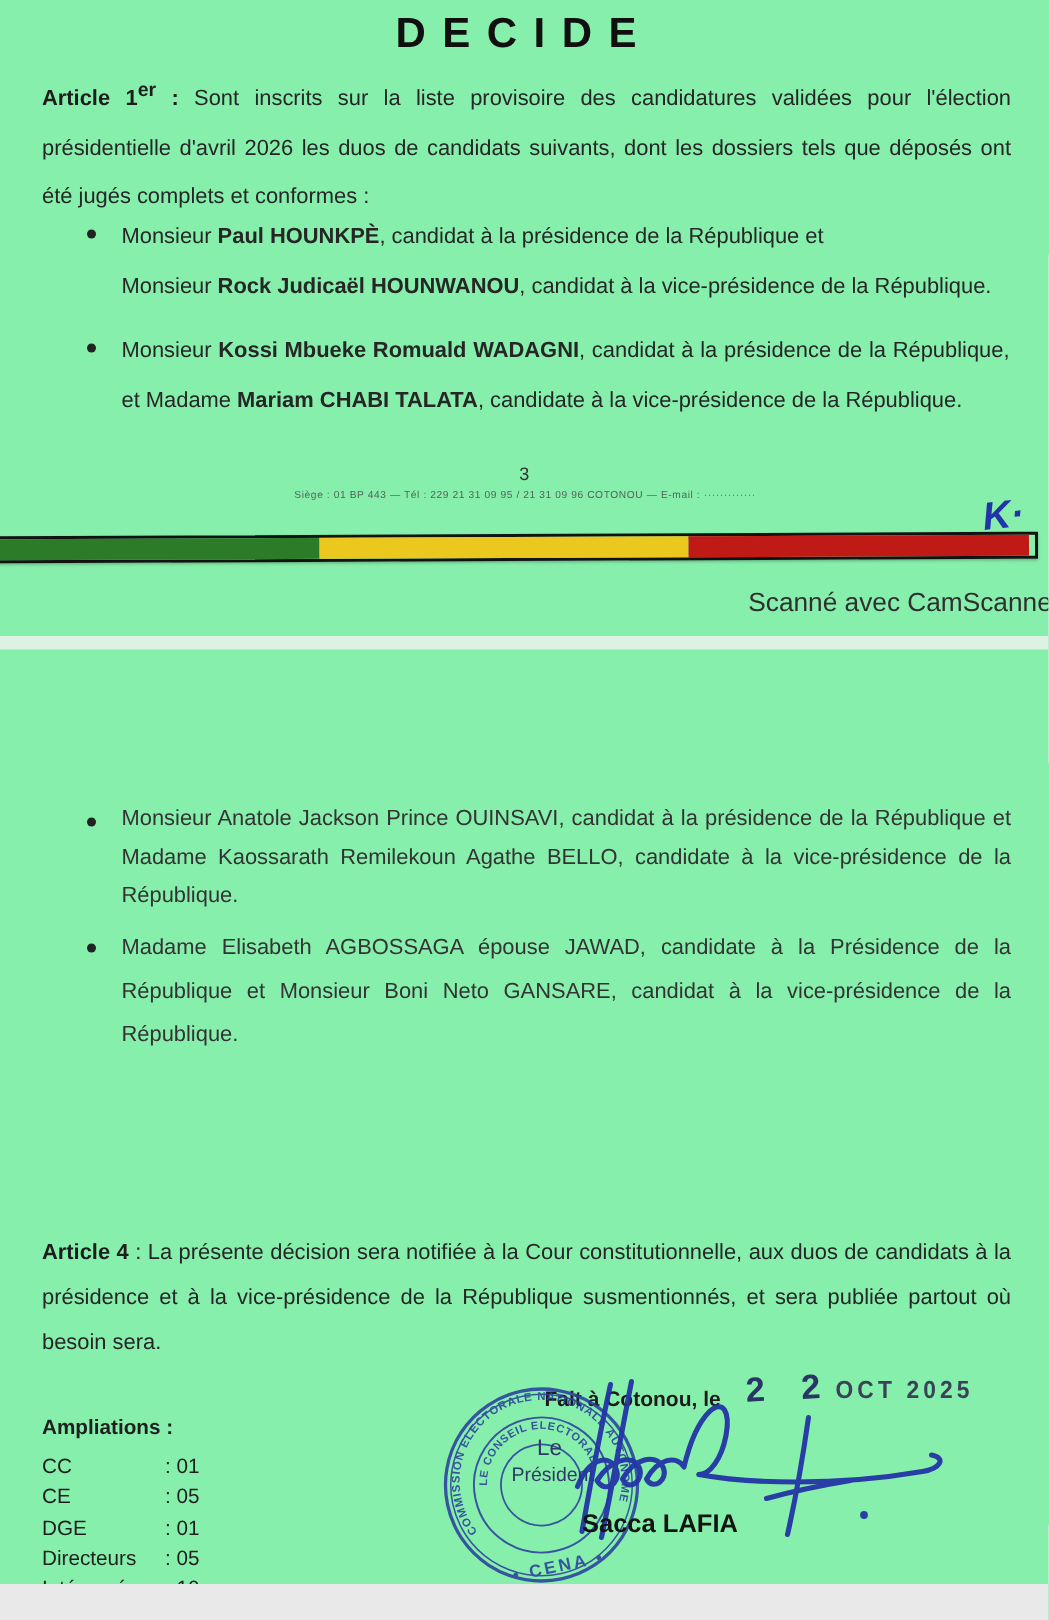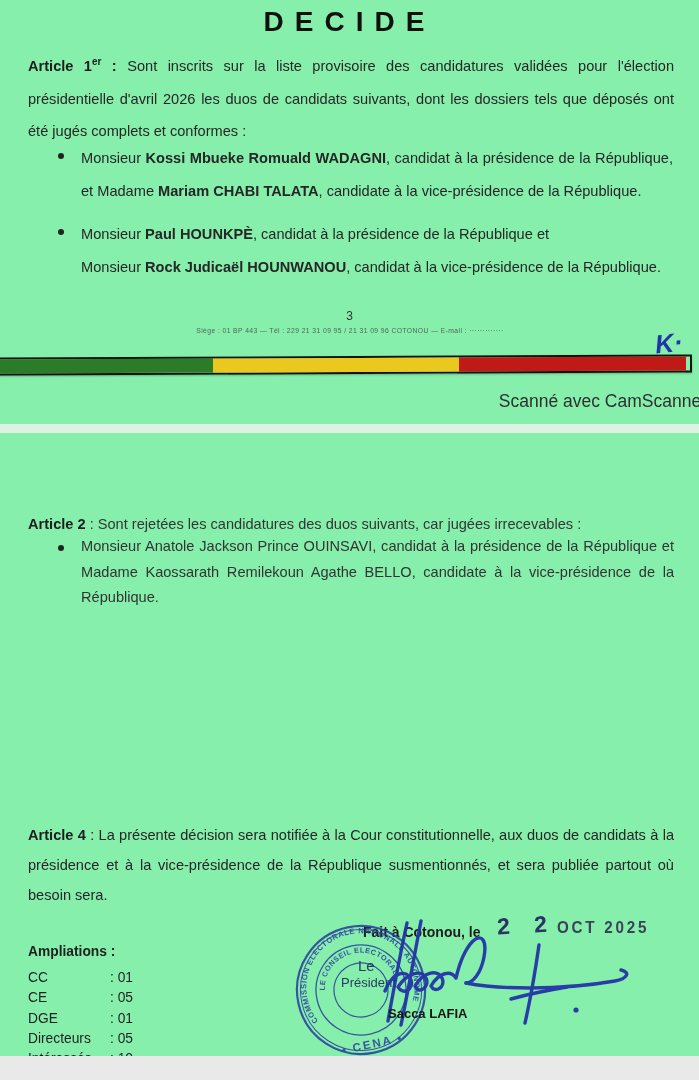--- a/index.html
+++ b/index.html
@@ -64,69 +64,72 @@
     letter-spacing:9px;color:#2a3566;transform:rotate(-3deg);
   }
   .date-rest{
     position:absolute;top:918px;left:557px;font-size:16.5px;font-weight:600;
     letter-spacing:3px;color:#3a4258;transform:scaleX(.92);transform-origin:left;
   }
   .stamp{position:absolute;top:914px;left:292px;transform:rotate(-12deg);opacity:.88;}
   .role-1{position:absolute;top:957px;left:358px;font-size:15px;color:#2d3a66;}
   .role-2{position:absolute;top:975px;left:341px;font-size:13px;color:#2d3a66;}
   .signature{position:absolute;top:917px;left:327px;opacity:.95;}
-  .signer{position:absolute;top:1006px;left:388px;font-size:13px;font-weight:700;color:#141414;text-align:center;}
+  .signer{position:absolute;top:1006px;left:388px;font-size:17px;font-weight:700;color:#141414;text-align:center;}
   
   .amp{position:absolute;top:944px;left:28px;font-size:13.8px;color:#1f1f1f;}
   .amp-title{font-weight:700;margin-bottom:9px;}
   .amp-row{display:flex;line-height:20.3px;font-weight:400;}
   .amp-label{width:82px;}
-  sup{font-size:10px;vertical-align:super;line-height:0;}
+  sup{font-size:13px;vertical-align:super;line-height:0;}
 </style>
 </head>
 <body>
 
 <div class="page">
 
   <h1 class="doc-title">DECIDE</h1>
 
   <p class="para p-a1"><b>Article 1</b><b><sup>er</sup></b><b> : </b><span>Sont inscrits sur la liste provisoire des candidatures validées pour l'élection présidentielle d'avril 2026 les duos de candidats suivants, dont les dossiers tels que déposés ont été jugés complets et conformes :</span></p>
 
   <ul class="blist v-list">
     <li>
       <span class="dot"></span>
+      <span><span>Monsieur </span><b>Paul HOUNKPÈ</b><span>, candidat à la présidence de la République et</span><br><span>Monsieur </span><b>Rock Judicaël HOUNWANOU</b><span>, candidat à la vice-présidence de la République.</span></span>
+    </li>
+    <li>
+      <span class="dot"></span>
       <span><span>Monsieur </span><b>Kossi Mbueke Romuald WADAGNI</b><span>, candidat à la présidence de la République, et Madame </span><b>Mariam CHABI TALATA</b><span>, candidate à la vice-présidence de la République.</span></span>
-    </li>
-    <li>
-      <span class="dot"></span>
-      <span><span>Monsieur </span><b>Paul HOUNKPÈ</b><span>, candidat à la présidence de la République et</span><br><span>Monsieur </span><b>Rock Judicaël HOUNWANOU</b><span>, candidat à la vice-présidence de la République.</span></span>
     </li>
   </ul>
 
   <div class="page-num">3</div>
   <div class="footer-contact">Siège : 01 BP 443 — Tél : 229 21 31 09 95 / 21 31 09 96 COTONOU — E-mail : ·············</div>
 
   <div class="flag-band">
     <span class="stripe g" style="background-color: rgb(43, 123, 40);"></span>
     <span class="stripe y" style="background-color: rgb(234, 200, 30);"></span>
     <span class="stripe r" style="background-color: rgb(191, 26, 22);"></span>
   </div>
 
   <div class="k-mark">K·</div>
 
   <div class="camscanner">Scanné avec CamScanner</div>
 
   <div class="seam"></div>
 
-  <p class="para p-a2 faded"><b>Article 2</b><span> : Sont rejetées les candidatures des duos suivants, car jugées irrecevables :</span></p>
 
   <ul class="blist r-list">
     <li>
       <span class="dot"></span>
       <span><span>Monsieur Anatole Jackson Prince OUINSAVI, candidat à la présidence de la République et Madame Kaossarath Remilekoun Agathe BELLO, candidate à la vice-présidence de la République.</span></span>
+    </li>
+    <li>
+      <span class="dot"></span>
+      <span><span>Madame Elisabeth AGBOSSAGA épouse JAWAD, candidate à la Présidence de la République et Monsieur Boni Neto GANSARE, candidat à la vice-présidence de la République.</span></span>
     </li>
   </ul>
 
   <p class="para p-a4"><b>Article 4</b><span> : La présente décision sera notifiée à la Cour constitutionnelle, aux duos de candidats à la présidence et à la vice-présidence de la République susmentionnés, et sera publiée partout où besoin sera.</span></p>
 
   <div class="fait">Fait à Cotonou, le</div>
   <div class="date-day">2 2</div>
   <div class="date-rest">OCT 2025</div>
 
   <svg class="stamp" width="138" height="152" viewBox="0 0 138 152">

